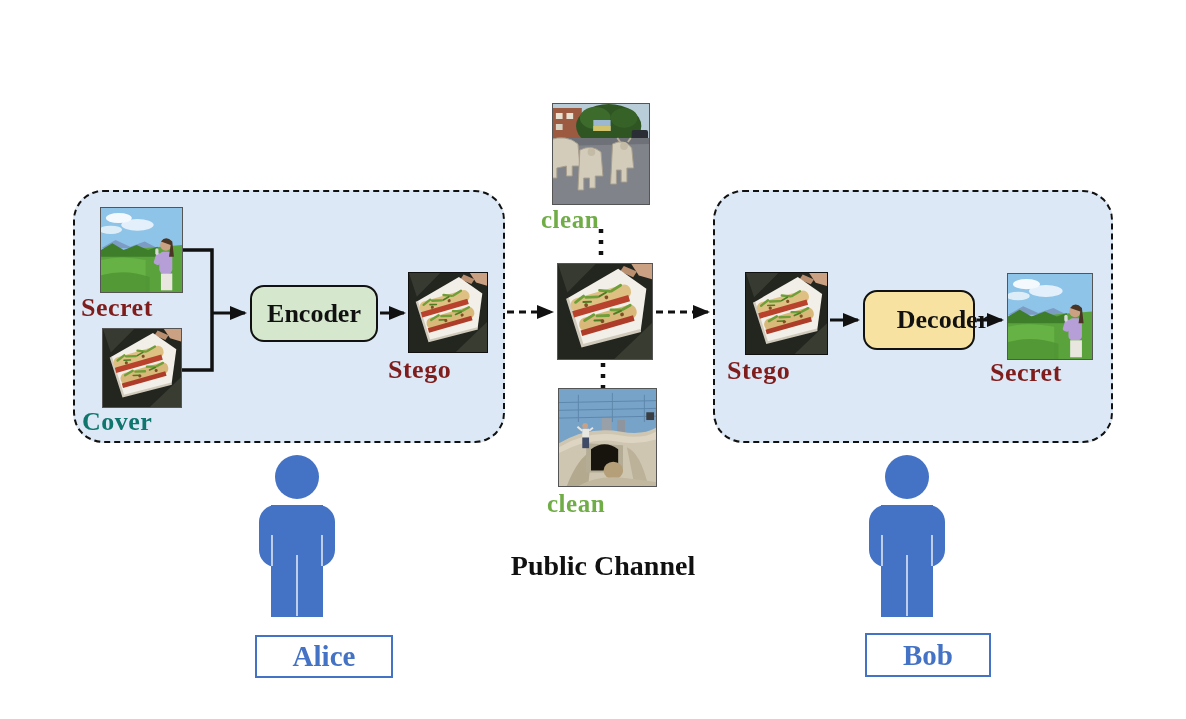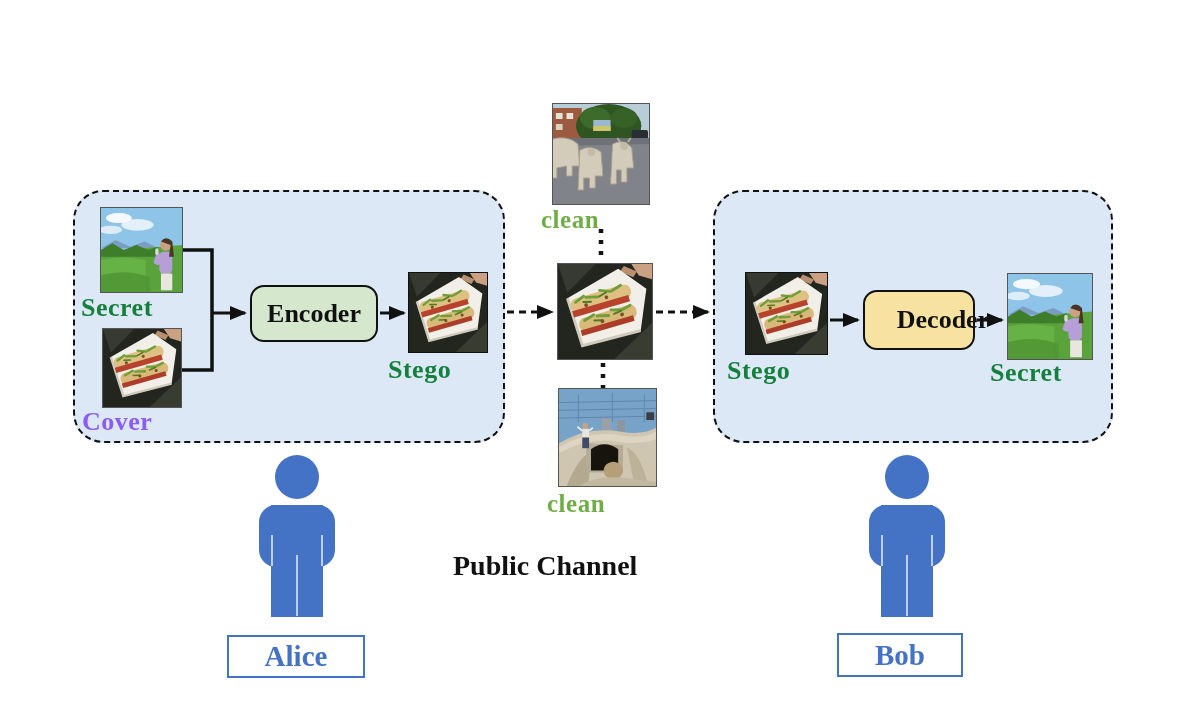--- a/index.html
+++ b/index.html
@@ -14,39 +14,39 @@
   .overlay{position:absolute;left:0;top:0;z-index:2;pointer-events:none;}
   .photo{
     position:absolute;z-index:3;border:1.5px solid #555;box-sizing:border-box;
     background:#ccc;
   }
   .photo svg{display:block;width:100%;height:100%;}
   .lbl{
     position:absolute;z-index:3;font-weight:bold;
     font-size:26px;line-height:1.05;letter-spacing:.5px;
   }
-  .red{color:#15803d;}
-  .black{color:#8b5cf6;}
+  .red{color:#7f1d1d;}
+  .black{color:#0f766e;}
   .green{color:#70ad47;}
   .procbox{
     position:absolute;z-index:3;border:2.5px solid #111111;border-radius:14px;
     display:flex;align-items:center;justify-content:center;
     font-weight:bold;font-size:26px;color:#111;box-sizing:border-box;
   }
   .encoder{background:#d5e8cd;}
   .decoder{background:#f8e2a2;}
   .title{
-    position:absolute;z-index:3;text-align:left;font-weight:bold;
+    position:absolute;z-index:3;text-align:center;font-weight:bold;
     font-size:28px;color:#111111;
   }
   .person{position:absolute;z-index:3;}
   .nametag{
     position:absolute;z-index:3;background:#ffffff;border:2px solid #4472c4;
     color:#4472c4;font-weight:bold;font-size:29px;
-    display:flex;align-items:center;justify-content:center;box-sizing:border-box;
+    display:flex;align-items:center;justify-content:center;box-sizing:border-box;margin-left:28px;
   }
 </style>
 </head>
 <body>
 
 <div class="canvas">
 
   <svg width="0" height="0" style="position:absolute">
     <defs>
 

